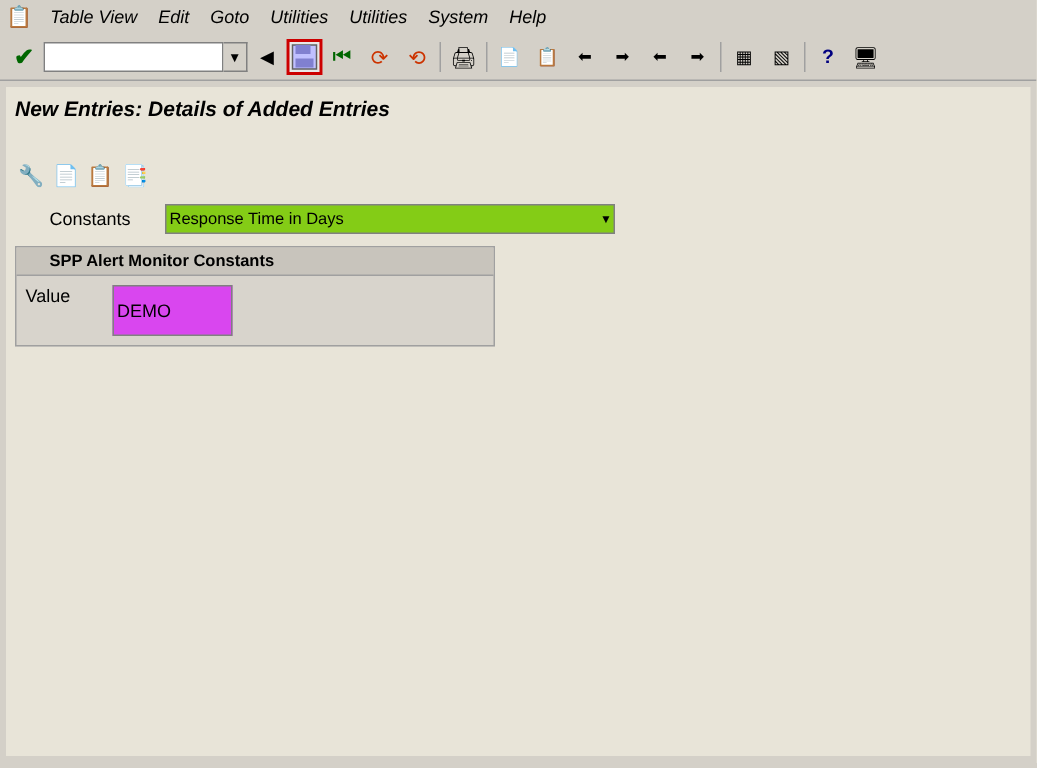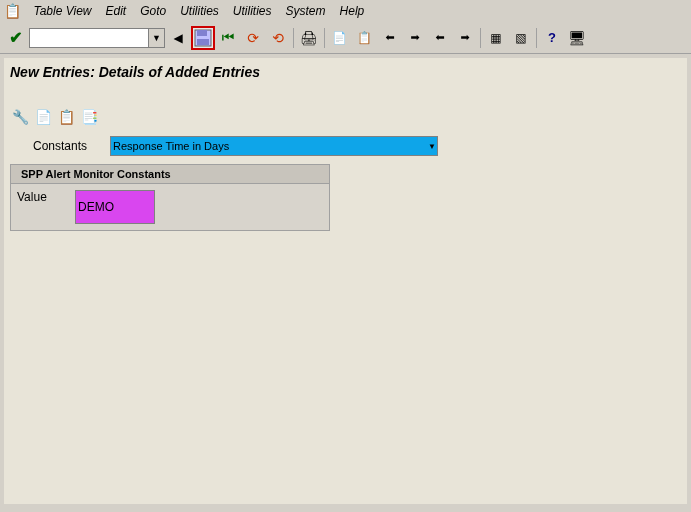--- a/index.html
+++ b/index.html
@@ -127,24 +127,24 @@
       align-items: center;
       margin-bottom: 8px;
     }
     .form-label {
       width: 100px;
       font-size: 12px;
       color: #000;
       text-align: center;
     }
     .form-select {
-      width: 328px;
-      height: 20px;
-      border: 1px solid #808080;
-      background: #0ea5e9;
+      width: 300px;
+      height: 20px;
+      border: 1px solid #808080;
+      background: #84cc16;
       font-size: 11px;
       padding: 0 2px;
       appearance: none;
       -webkit-appearance: none;
     }
     .select-wrapper {
       position: relative;
       display: inline-block;
     }
     .select-wrapper::after {
@@ -161,21 +161,21 @@
     .group-box {
       border: 1px solid #a0a0a0;
       background: #d8d4cc;
       margin-top: 8px;
       width: 320px;
     }
     .group-title {
       font-size: 11px;
       font-weight: bold;
       color: #000;
-      padding: 3px 10px;
+      padding: 3px 22px;
       background: #c8c4bc;
       border-bottom: 1px solid #a0a0a0;
     }
     .group-content {
       padding: 6px;
     }
     .value-row {
       display: flex;
       align-items: flex-start;
       gap: 8px;

